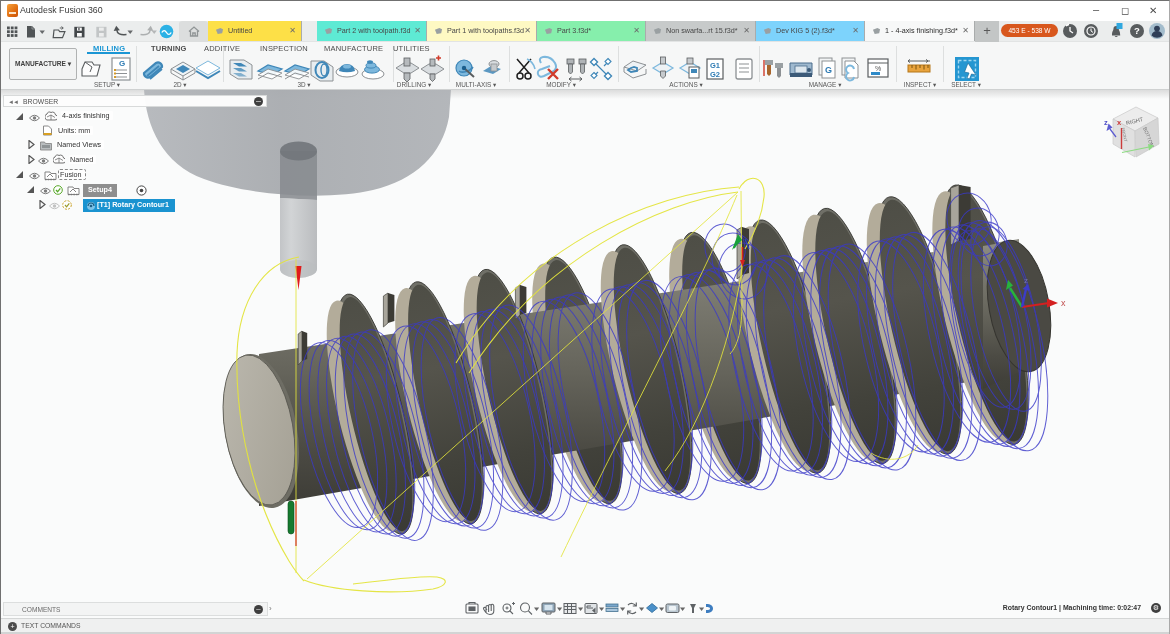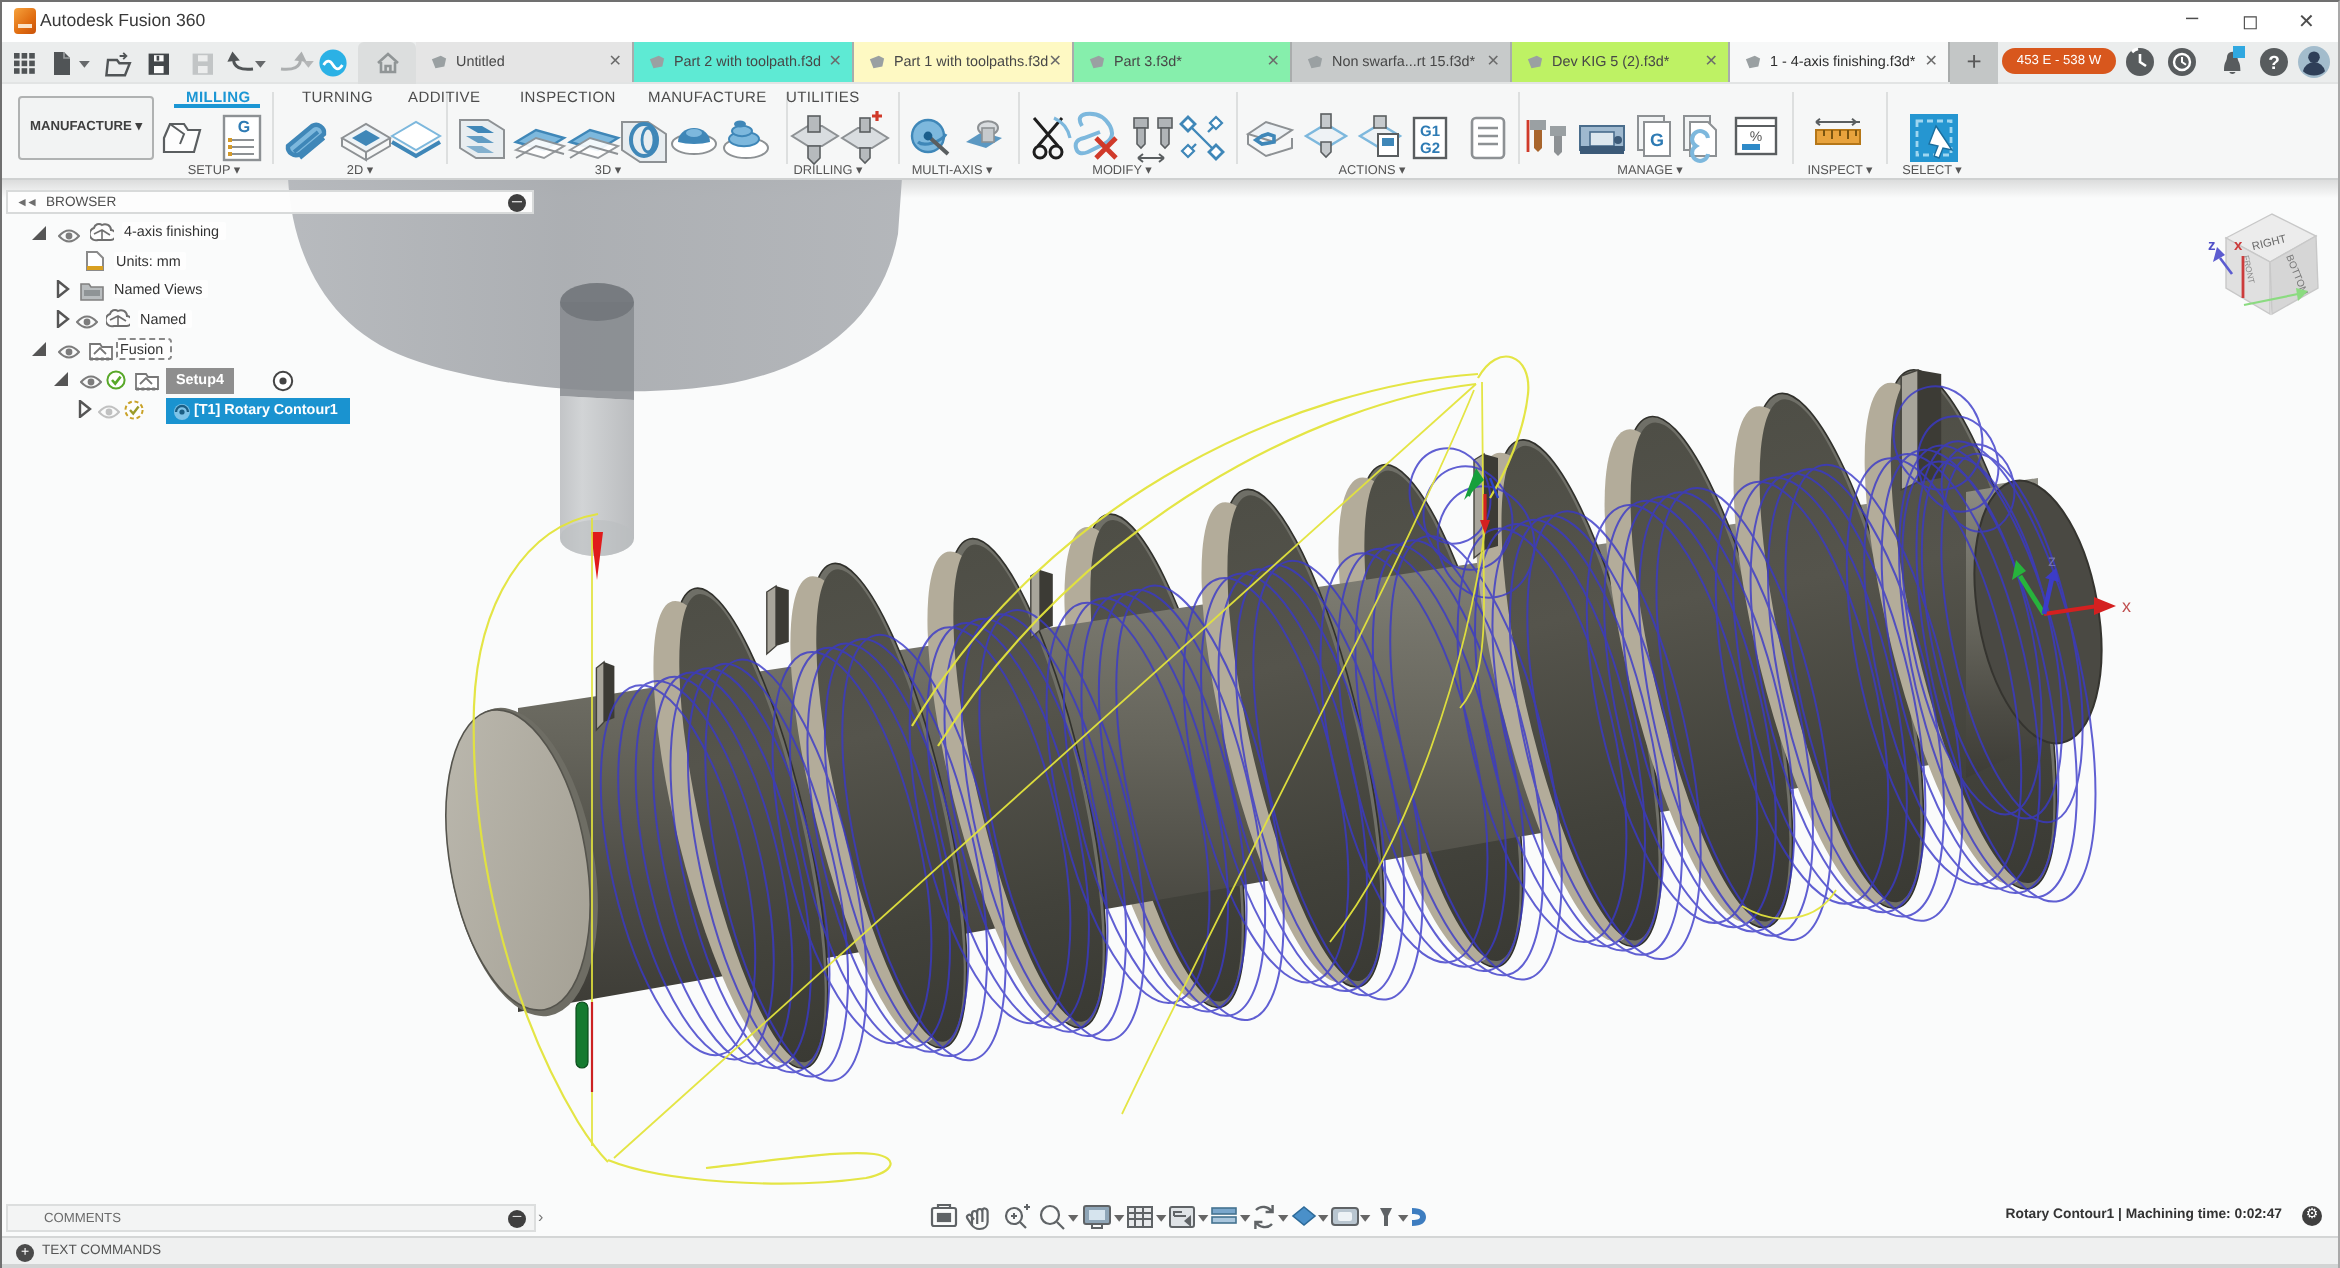--- a/index.html
+++ b/index.html
@@ -78,21 +78,21 @@
       <polygon points="152.3,9.9 146.1,9.3 149.8,4.7" fill="#505456"></polygon>
 <path d="M150.5,9.5 l2.7,3.4 l2.7,-3.4 z" fill="#66696b"></path>
     </g>
 <circle cx="165.5" cy="10.5" r="6.8" fill="#2bb1e5"></circle>
     <path d="M160.8,11.5 q2.4,-3.8 4.7,0 t4.7,0" stroke="#fff" stroke-width="1.4" fill="none"></path>
 </svg>
 <div class="abs" style="left:178px;top:20px;width:29px;height:21px;background:#dcdede;border-radius:3px 3px 0 0;z-index:31"></div>
 <svg class="abs" style="left:187px;top:25px;z-index:32" width="12" height="11" viewBox="0 0 12 11">
     <path d="M1,5.5 L6,1 L11,5.5 M2.5,5 V10 h7 V5 M4.8,10 V7 h2.4 V10" stroke="#909596" stroke-width="1.3" fill="none"></path>
   </svg>
-<div class="tab" style="left:207px;width:109px;background:#e5e5e5;color:#474747">
+<div class="tab" style="left:207px;width:94px;background:#fde047;color:#474747">
     <svg class="ticon" viewBox="0 0 10 9">
       <path d="M1,3 L6,1 L9,2.5 L8,7 L3,8 Z" fill="#9aa0a2"></path>
     </svg>
     <span class="tablabel">Untitled</span>
     <span class="tx">✕</span>
   </div>
 <div class="tab" style="left:316px;width:110px;background:#5eead4;color:#474747">
     <svg class="ticon" viewBox="0 0 10 9">
       <path d="M1,3 L6,1 L9,2.5 L8,7 L3,8 Z" fill="#9aa0a2"></path>
     </svg>
@@ -113,21 +113,21 @@
     <span class="tablabel">Part 3.f3d*</span>
     <span class="tx">✕</span>
   </div>
 <div class="tab" style="left:645px;width:110px;background:#c7caca;color:#474747">
     <svg class="ticon" viewBox="0 0 10 9">
       <path d="M1,3 L6,1 L9,2.5 L8,7 L3,8 Z" fill="#9aa0a2"></path>
     </svg>
     <span class="tablabel">Non swarfa...rt 15.f3d*</span>
     <span class="tx">✕</span>
   </div>
-<div class="tab" style="left:755px;width:109px;background:#bef264;color:#474747">
+<div class="tab" style="left:755px;width:109px;background:#7dd3fc;color:#474747">
     <svg class="ticon" viewBox="0 0 10 9">
       <path d="M1,3 L6,1 L9,2.5 L8,7 L3,8 Z" fill="#9aa0a2"></path>
     </svg>
     <span class="tablabel">Dev KIG 5 (2).f3d*</span>
     <span class="tx">✕</span>
   </div>
 <div class="tab" style="left:864px;width:110px;background:#f7f8f8;color:#2d2d2d">
     <svg class="ticon" viewBox="0 0 10 9">
       <path d="M1,3 L6,1 L9,2.5 L8,7 L3,8 Z" fill="#9aa0a2"></path>
     </svg>
@@ -147,21 +147,21 @@
     <path d="M53.6,14 a1.8,1.8 0 0 0 3.2,0 z" fill="#585c5e"></path>
 <rect x="55.5" y="1" width="6" height="6" fill="#30a8e0"></rect>
 <circle cx="76" cy="9" r="7" fill="#585c5e"></circle>
     <text x="76" y="12.3" text-anchor="middle" font-family="Liberation Sans, sans-serif" font-size="9.5" font-weight="bold" fill="#fff">?</text>
 <circle cx="96" cy="9" r="8" fill="#a3bccc"></circle>
     <circle cx="96" cy="6.6" r="2.9" fill="#2f3f58"></circle>
     <path d="M90.5,13.6 a5.6,5.6 0 0 1 11,0 a8,8 0 0 1 -11,0 z" fill="#2f3f58"></path>
 </svg>
 <div class="abs" id="ribtabs"></div>
 <div class="rtab" style="left:92px;color:#1b96d4;font-weight:bold;z-index:31">MILLING</div>
-<div class="rtab" style="left:150px;color:#4c4c4c;font-weight:normal;z-index:31">TURNING</div>
+<div class="rtab" style="left:150px;color:#4c4c4c;font-weight:bold;z-index:31">TURNING</div>
 <div class="rtab" style="left:203px;color:#4c4c4c;font-weight:normal;z-index:31">ADDITIVE</div>
 <div class="rtab" style="left:259px;color:#4c4c4c;font-weight:normal;z-index:31">INSPECTION</div>
 <div class="rtab" style="left:323px;color:#4c4c4c;font-weight:normal;z-index:31">MANUFACTURE</div>
 <div class="rtab" style="left:392px;color:#4c4c4c;font-weight:normal;z-index:31">UTILITIES</div>
 <div class="abs" style="left:86px;top:51px;width:43px;height:2px;background:#1b96d4;z-index:31"></div>
 <div class="abs" id="ribbon">
 <div id="manuf">MANUFACTURE ▾</div>
 <div class="gsep" style="left:135px"></div>
 <div class="gsep" style="left:222px"></div>
 <div class="gsep" style="left:392px"></div>

